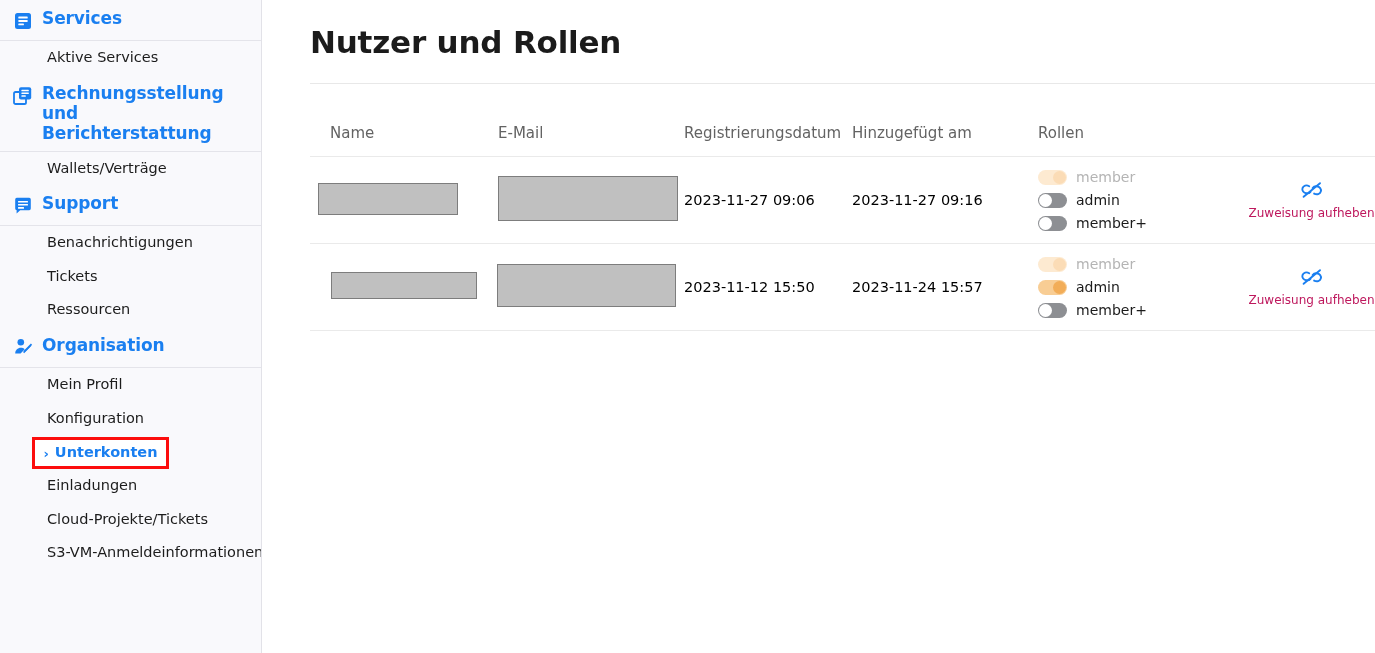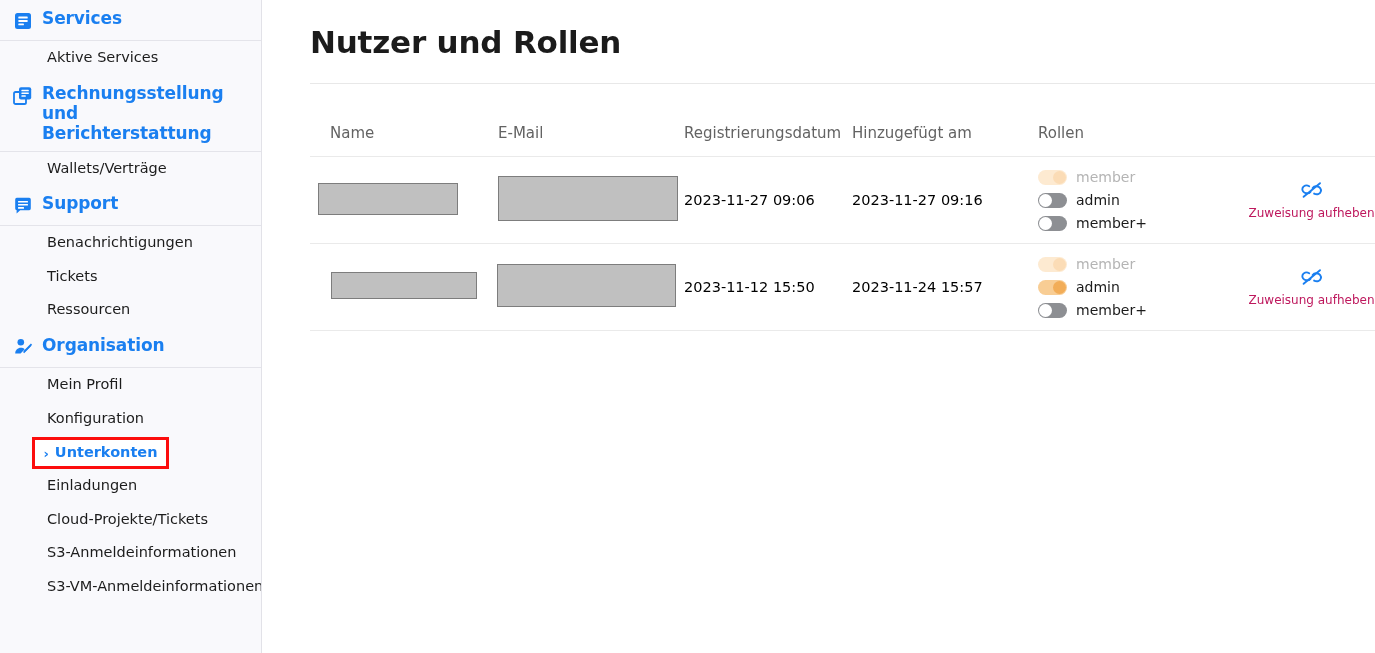--- a/index.html
+++ b/index.html
@@ -258,21 +258,20 @@
 
     <div class="side-item active-wrap">
       <div class="active-box">
         <span class="chev">›</span>
         <span class="act-label">Unterkonten</span>
       </div>
     </div>
 
     <div class="side-item">Einladungen</div>
     <div class="side-item">Cloud-Projekte/Tickets</div>
-    <div class="side-item">S3-Anmeldeinformationen</div>
     <div class="side-item">S3-VM-Anmeldeinformationen</div>
   </nav>
 
   <main class="main">
     <h1 class="page-title">Nutzer und Rollen</h1>
     <div class="title-rule"></div>
 
     <table class="users">
       <thead>
         <tr>

